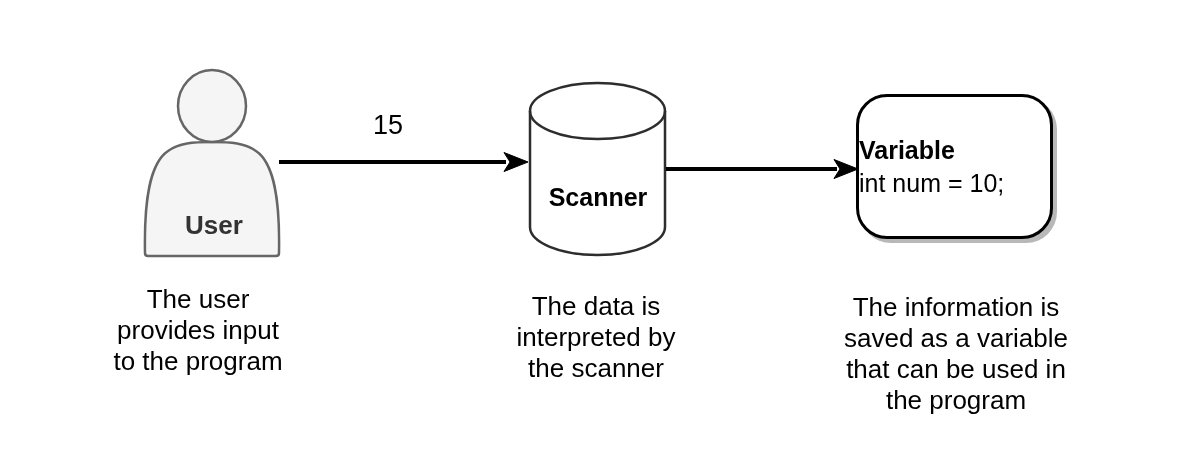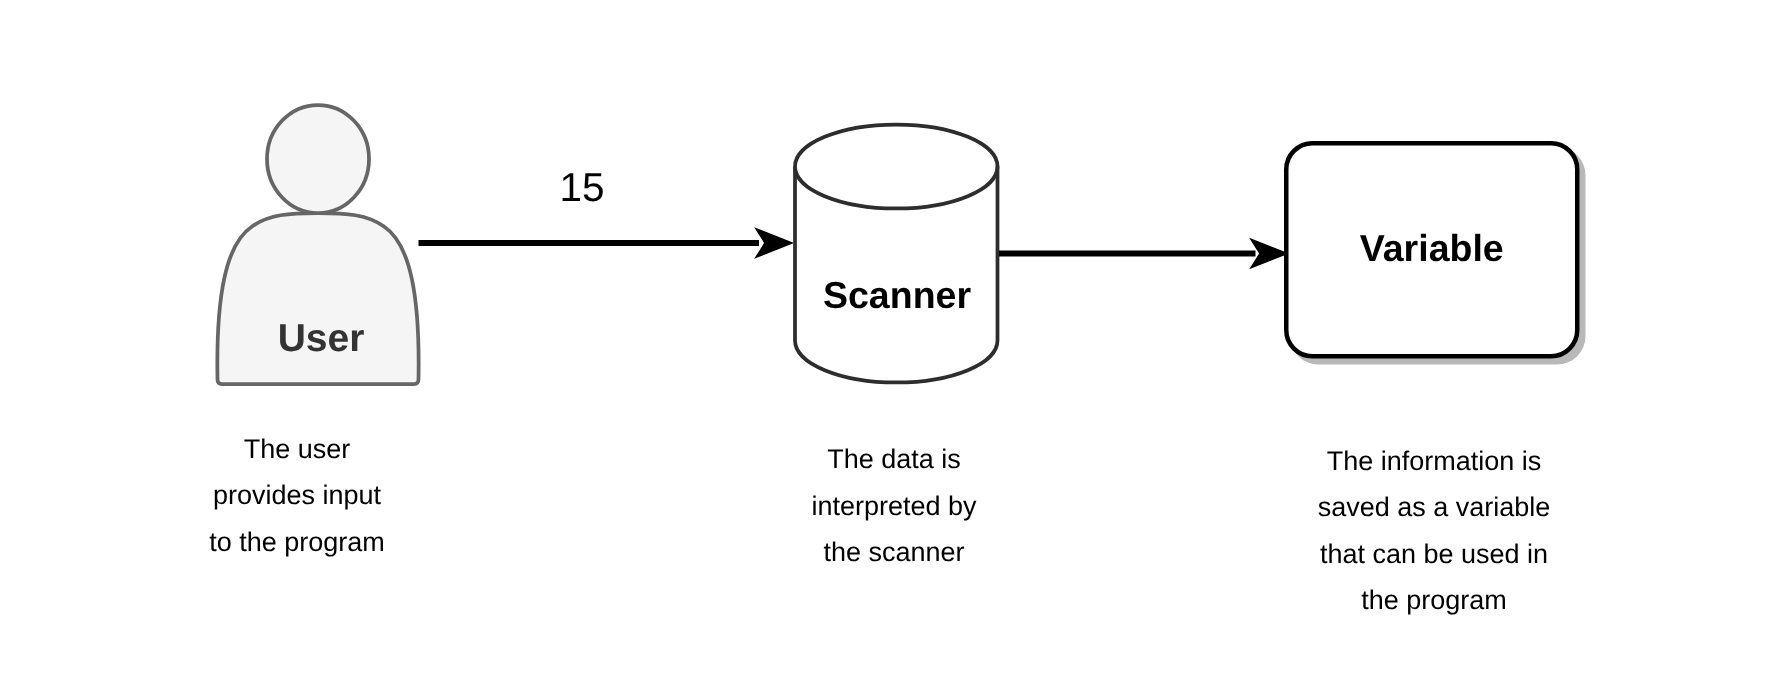--- a/index.html
+++ b/index.html
@@ -30,32 +30,32 @@
   .edge-label {
     position:absolute; transform:translateX(-50%);
     left:388px; top:110px; font-size:27px; color:var(--text,#000);
   }
 
   .variable-box {
     position:absolute; left:856px; top:94px;
     width:197px; height:145px; box-sizing:border-box;
     background:#fff;
     border:3px solid var(--box_stroke,#000);
-    border-radius:19px;
+    border-radius:31px;
     box-shadow:4px 4px 0 var(--shadow,#b8b8b8);
     display:flex; flex-direction:column;
-    align-items:center; justify-content:center;
+    justify-content:center;
     font-size:25px; line-height:33px; color:var(--text,#000);
   }
   .var-title { font-weight:bold; }
 
   .caption {
     position:absolute; transform:translateX(-50%);
     text-align:center; white-space:pre-line;
-    font-size:18px; line-height:31px; color:var(--text,#000);
+    font-size:26px; line-height:31px; color:var(--text,#000);
   }
   .caption-user     { left:198px; top:284px; }
   .caption-scanner  { left:596px; top:291px; }
   .caption-variable { left:956px; top:292px; }
 </style>
 </head>
 <body>
 
 <div class="canvas">
 
@@ -85,20 +85,21 @@
   </svg>
 
   <div class="label user-label">User</div>
 
   <div class="edge-label">15</div>
 
   <div class="label scanner-label">Scanner</div>
 
   <div class="variable-box">
     <div class="var-title">Variable</div>
+    <div class="var-code">int num = 10;</div>
   </div>
 
   <div class="caption caption-user">The user
 provides input
 to the program</div>
   <div class="caption caption-variable">The information is
 saved as a variable
 that can be used in
 the program</div>
   <div class="caption caption-scanner">The data is

